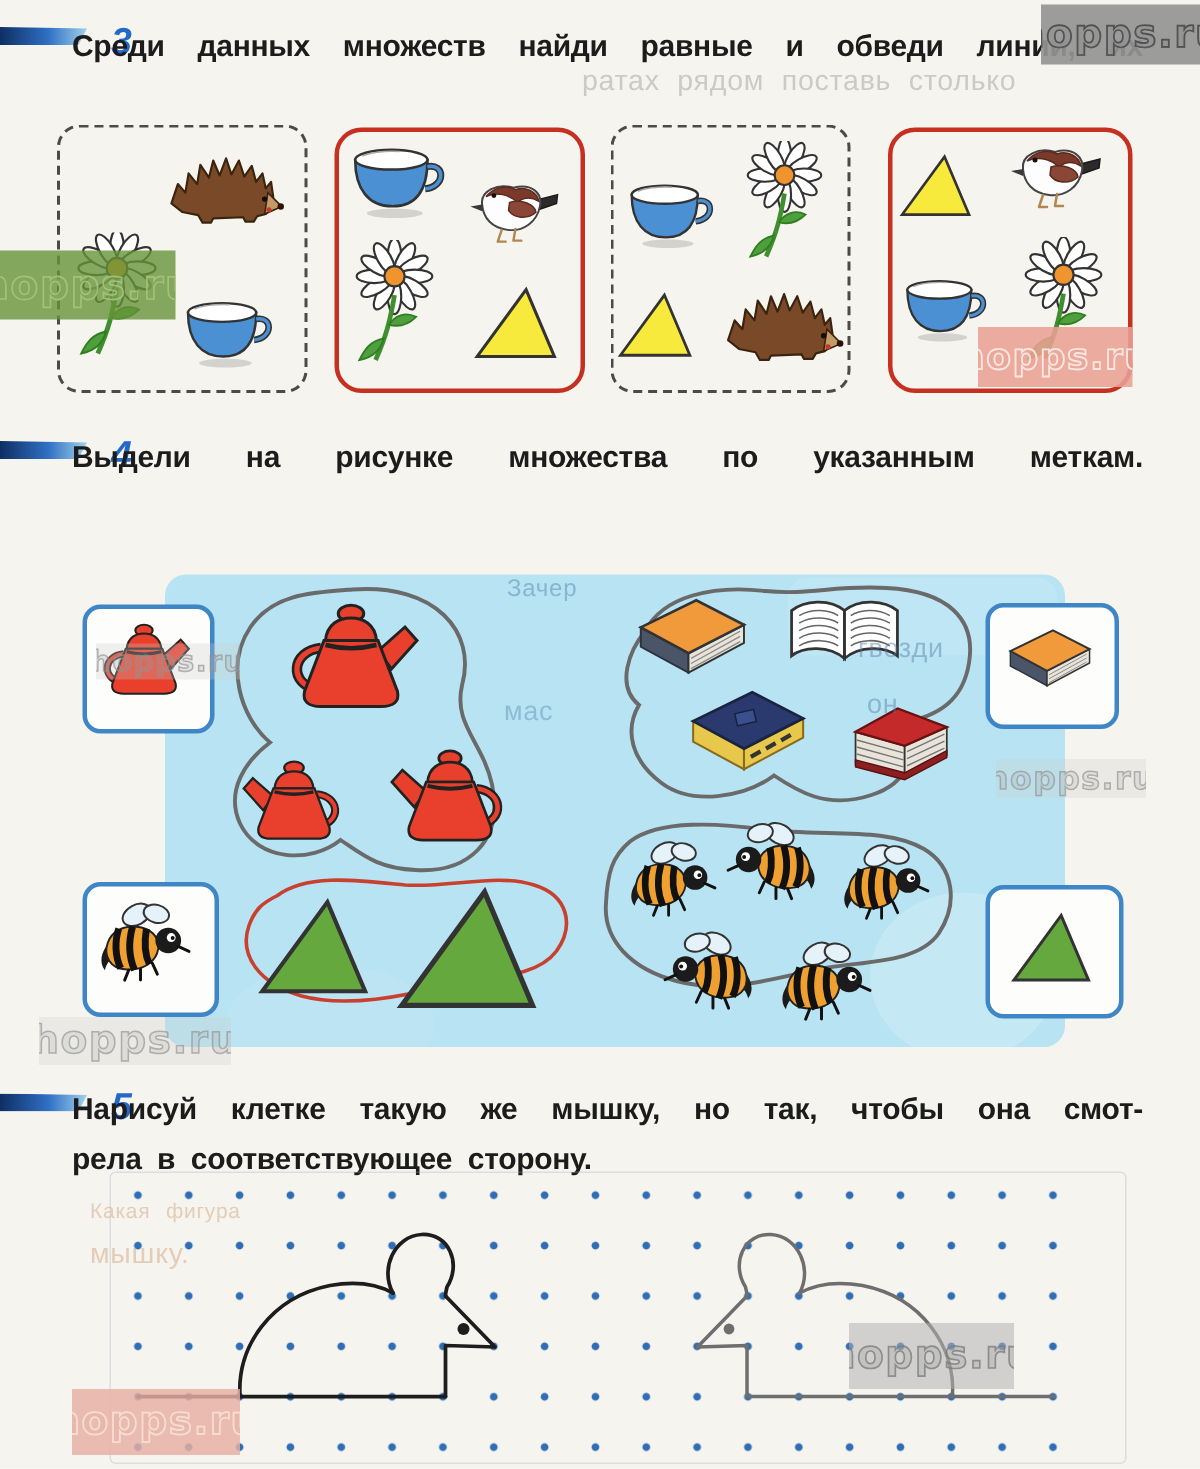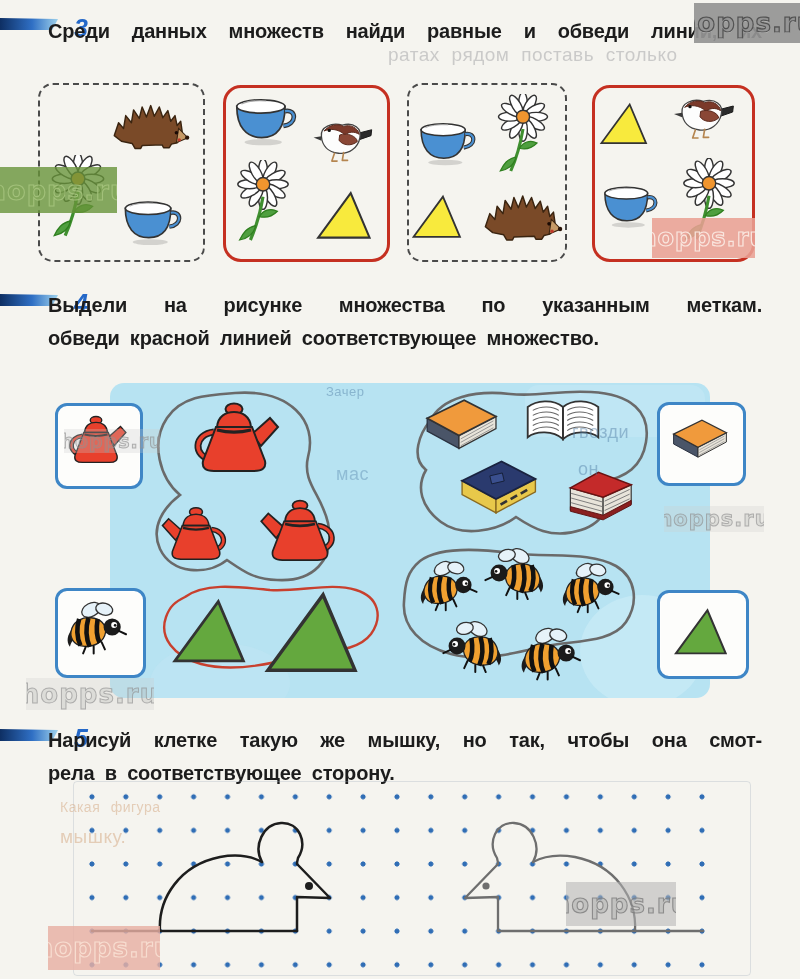--- a/index.html
+++ b/index.html
@@ -56,21 +56,20 @@
 
   <div class="setbox dashed" style="left:38px;top:83px;width:163px;height:175px"></div>
   <div class="setbox red" style="left:223px;top:85px;width:161px;height:171px"></div>
   <div class="setbox dashed" style="left:407px;top:83px;width:156px;height:175px"></div>
   <div class="setbox red" style="left:592px;top:85px;width:157px;height:171px"></div>
 
   <div class="numbar" style="top:294px"></div>
   <div class="exnum" style="top:290px">4</div>
   <div class="extext" style="top:289px">
     <div class="line just">Выдели на рисунке множества по указанным меткам.</div>
-    <div class="line sp">обведи красной линией соответствующее множество.</div>
   </div>
 
   <div id="figure" style="background: rgb(183, 227, 242);">
     <svg width="600" height="315" viewBox="0 0 600 315">
       <rect x="415" y="2" width="180" height="52" rx="14" fill="#c5e8f5" opacity="0.6"></rect>
       <ellipse cx="532" cy="268" rx="62" ry="56" fill="#c9ebf7" opacity="0.7"></ellipse>
       <ellipse cx="110" cy="300" rx="70" ry="40" fill="#c2e6f4" opacity="0.5"></ellipse>
     </svg>
   </div>
   <svg id="blobs" style="left:110px;top:383px" width="600" height="315" viewBox="0 0 600 315">
@@ -496,21 +495,21 @@
         <path d="M212 121 L212 87 L245 88 L212 54" stroke="#6e6e6e"></path>
         <path d="M75 121 C73 88 95 55 135 47 C152 44 166 46 177 52" stroke="#6e6e6e"></path>
         <path d="M177 52 C168 36 178 14 196 13 C214 12 223 32 213 48 C212.5 50 212 52 212 54" stroke="#6e6e6e"></path>
       </g>
       <circle class="mouse-fill" cx="224" cy="76" r="3.6" fill="#6e6e6e"></circle>
     </g>
   </svg>
 
   <div id="ghosts">
       <div class="ghost" style="left: 388px; top: 44px; font-size: 19px; color: rgba(150, 150, 155, 0.45);">ратах рядом поставь столько</div>
-      <div class="ghost" style="left: 326px; top: 384px; font-size: 13px; color: rgba(80, 125, 165, 0.45);">Зачер</div>
+      <div class="ghost" style="left: 338px; top: 384px; font-size: 16px; color: rgba(80, 125, 165, 0.45);">Зачер</div>
       <div class="ghost" style="left: 572px; top: 422px; font-size: 18px; color: rgba(80, 125, 165, 0.45);">гвозди</div>
       <div class="ghost" style="left: 578px; top: 459px; font-size: 18px; color: rgba(80, 125, 165, 0.45);">он</div>
       <div class="ghost" style="left: 336px; top: 464px; font-size: 18px; color: rgba(80, 125, 165, 0.38);">мас</div>
       <div class="ghost" style="left: 60px; top: 799px; font-size: 14px; color: rgba(205, 150, 105, 0.42);">Какая   фигура</div>
       <div class="ghost" style="left: 60px; top: 826px; font-size: 19px; color: rgba(205, 150, 105, 0.42);">мышку.</div>
     </div>
   <div id="watermarks">
       <div class="wm gray-box" style="left: 694px; top: 3px; width: 106px; height: 40px; font-size: 26px;">hopps.ru</div>
       <div class="wm green-box" style="left: 0px; top: 167px; width: 117px; height: 46px; font-size: 27px;">hopps.ru</div>
       <div class="wm pink-box" style="left: 652px; top: 218px; width: 103px; height: 40px; font-size: 24px;">hopps.ru</div>

